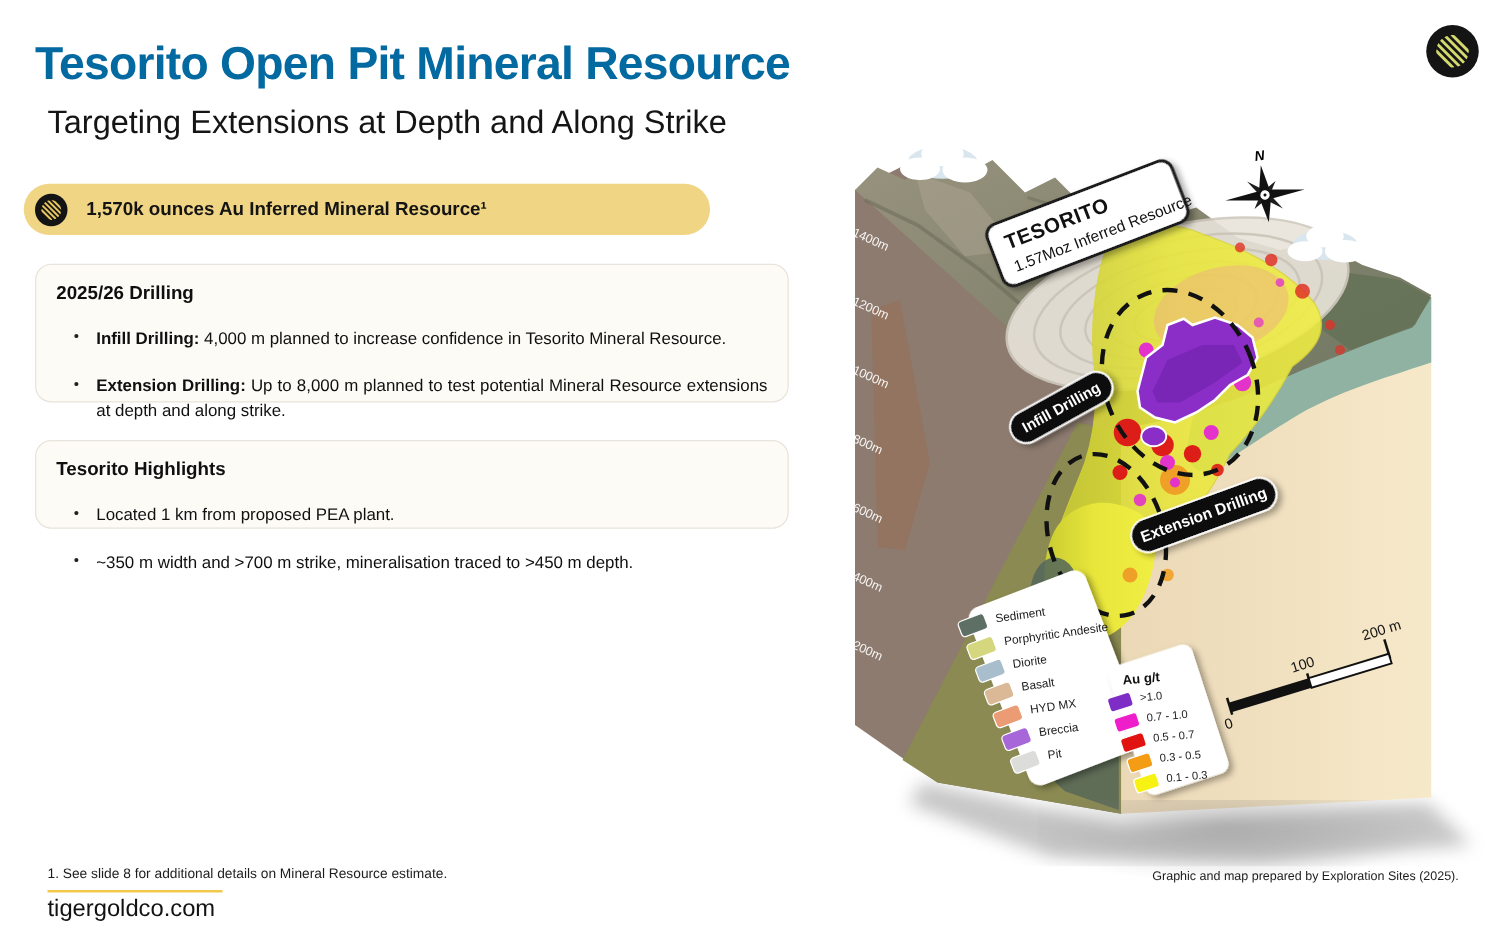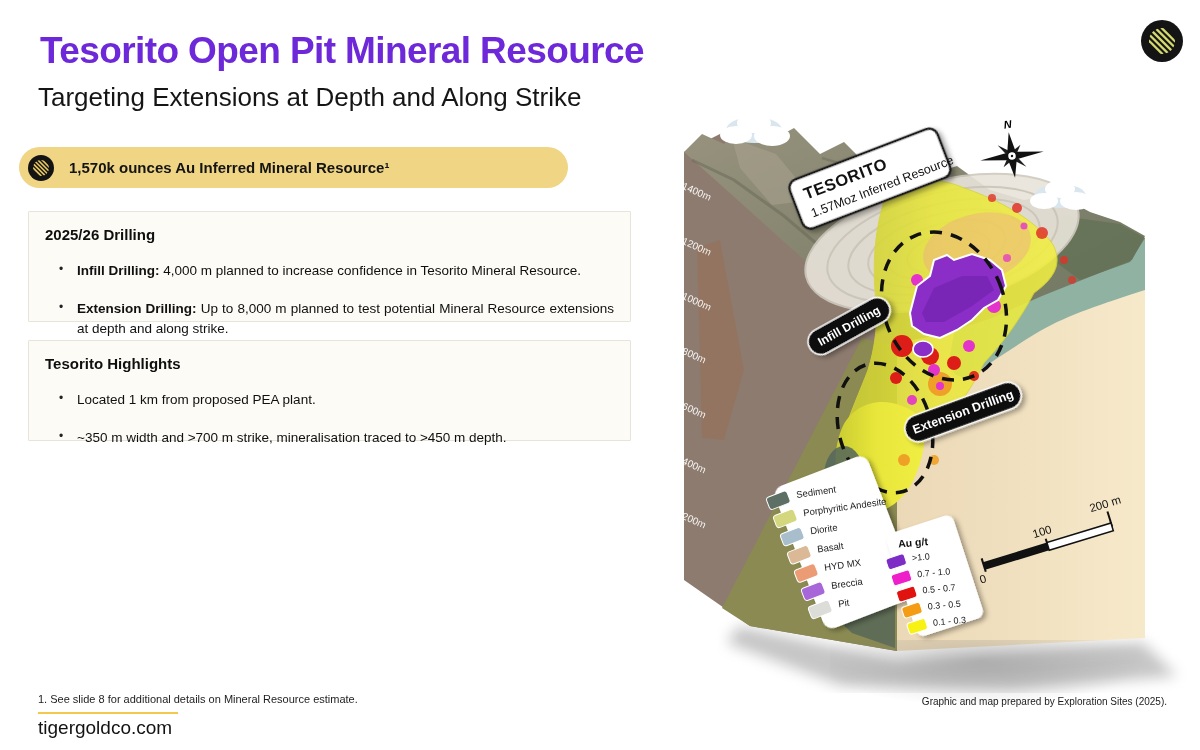--- a/index.html
+++ b/index.html
@@ -3,38 +3,38 @@
 <meta charset="utf-8">
 <style>
   html,body{margin:0;padding:0;}
   body{
     width:1200px;height:750px;background:#ffffff;overflow:hidden;
     font-family:"Liberation Sans", sans-serif;color:#111;
   }
   .slide{position:relative;width:1200px;height:750px;background:#fff;}
 
   
-  .title{position:absolute;left:40px;top:30px;font-size:37px;font-weight:600;
-         letter-spacing:-0.6px;color:#6d28d9;}
+  .title{position:absolute;left:28px;top:30px;font-size:37px;font-weight:600;
+         letter-spacing:-0.6px;color:#0369a1;}
   .subtitle{position:absolute;left:38px;top:82px;font-size:26px;font-weight:400;color:#151515;}
   .logo{position:absolute;left:1139px;top:18px;}
 
   
   .badge{position:absolute;left:19px;top:147px;width:549px;height:41px;
          background:#F0D584;border-radius:21px;display:flex;align-items:center;
          padding:0;box-sizing:border-box;}
   .badge-icon{margin-left:8px;display:flex;}
   .badge-label{margin-left:14px;font-size:15px;font-weight:600;color:#141414;}
 
   
   .box{position:absolute;left:28px;width:603px;background:#FDFBF6;
-       border:1px solid #E8E4DB;border-radius:1px;box-sizing:border-box;
+       border:1px solid #E8E4DB;border-radius:13px;box-sizing:border-box;
        padding:14px 16px 12px 16px;}
   .box-drilling{top:211px;height:111px;}
-  .box-highlights{top:340px;height:101px;}
+  .box-highlights{top:352px;height:71px;}
   .box-title{font-size:15px;font-weight:700;color:#0f0f0f;margin:0 0 10px 0;}
   .box ul{margin:0;padding:0;list-style:none;}
   .box li{position:relative;padding-left:32px;font-size:13.5px;line-height:1.48;color:#101010;margin-top:18px;}
   .box li::before{content:"•";position:absolute;left:14px;top:0;font-size:12px;color:#222;}
   .box-drilling li{text-align:justify;}
   .box li b{font-weight:700;}
 
   
   .footnote{position:absolute;left:38px;top:693px;font-size:11px;color:#1d1d1d;}
   .gold-rule{position:absolute;left:38px;top:712px;width:140px;height:2px;background:#F2C94C;}

